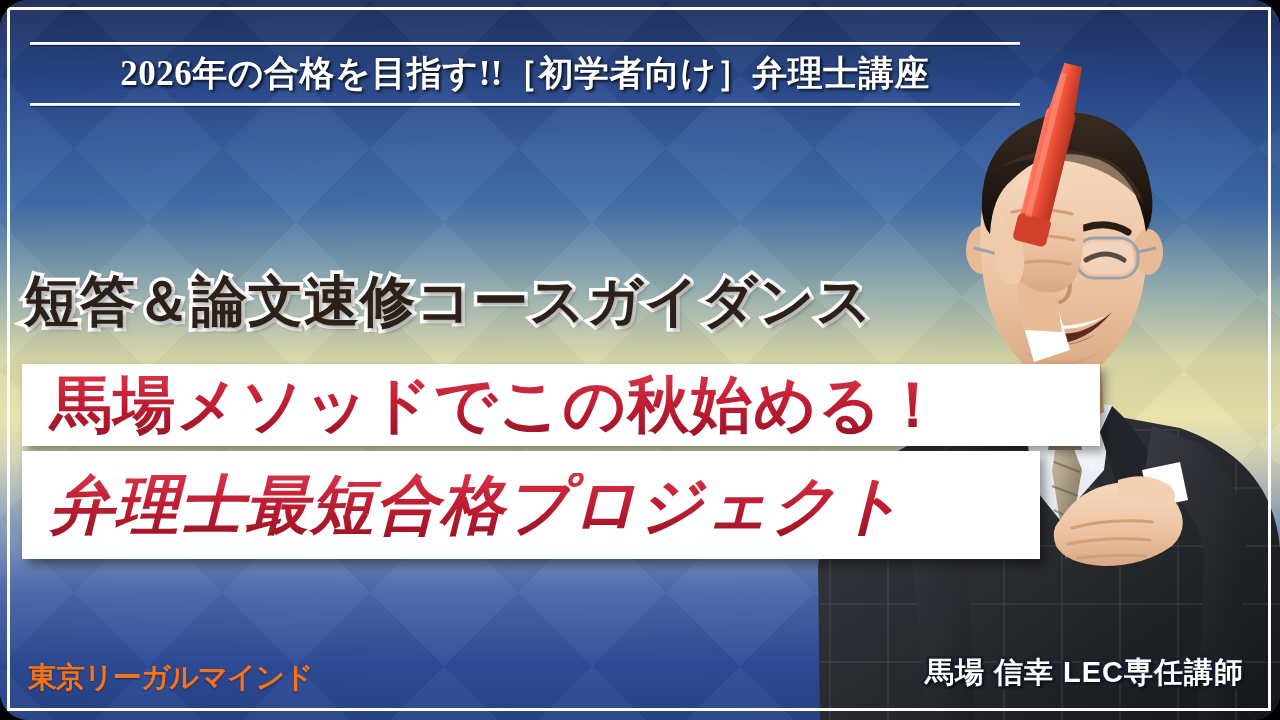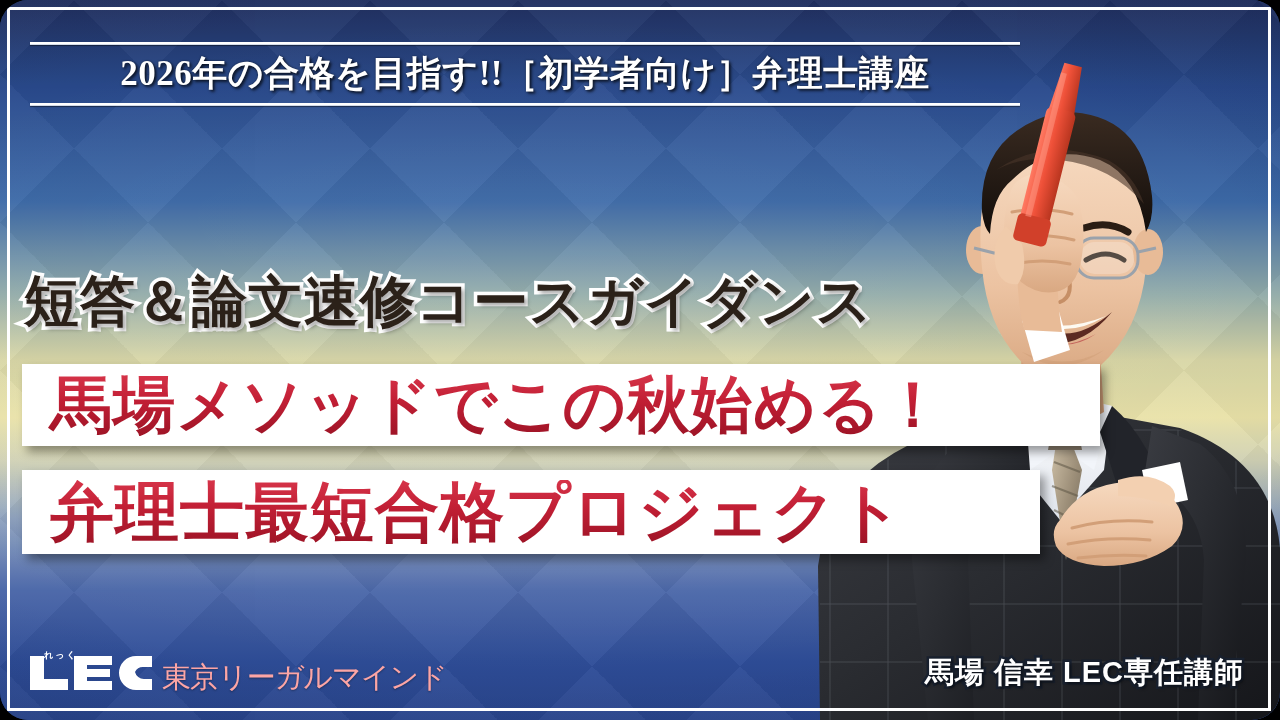--- a/index.html
+++ b/index.html
@@ -127,21 +127,21 @@
   
   .band {
     position: absolute;
     background: #ffffff;
     z-index: 27;
     box-shadow: 5px 6px 9px rgba(0,0,0,.38);
     display: flex;
     align-items: center;
   }
   .band-1 { left: 22px; top: 364px; width: 1078px; height: 82px; }
-  .band-2 { left: 22px; top: 470px; width: 1018px; height: 84px; }
+  .band-2 { left: 22px; top: 451px; width: 1018px; height: 108px; font-style: italic; }
 
   .band-text {
     font-family: "Liberation Sans", "DejaVu Sans", sans-serif;
     font-weight: 700;
     font-size: 62px;
     line-height: 1;
     letter-spacing: 1px;
     white-space: nowrap;
     padding-left: 28px;
     background: linear-gradient(180deg, #d63449 0%, #c21f35 42%, #9e1426 100%);
@@ -173,24 +173,24 @@
     top: -1px;
     font-size: 9px;
     font-weight: 700;
     color: #ffffff;
     letter-spacing: 2px;
     white-space: nowrap;
     line-height: 1;
   }
   .logo-word {
     font-family: "Liberation Sans", "DejaVu Sans", sans-serif;
-    font-weight: 400;
+    font-weight: 700;
     font-size: 29px;
     line-height: 30px;
-    color: #fca5a5;
+    color: #f97316;
     letter-spacing: -1px;
     white-space: nowrap;
     text-shadow: 0 1px 2px rgba(0,0,0,.35);
   }
 
   
   .instructor {
     position: absolute;
     right: 36px;
     bottom: 26px;
@@ -359,30 +359,19 @@
   <div class="subtitle">短答＆論文速修コースガイダンス</div>
 
   <div class="band band-1">
     <div class="band-text">馬場メソッドでこの秋始める！</div>
   </div>
   <div class="band band-2">
     <div class="band-text">弁理士最短合格プロジェクト</div>
   </div>
 
   <div class="logo">
-    <div class="logo-mark">
-      <svg width="126" height="40" viewBox="0 0 126 40" xmlns="http://www.w3.org/2000/svg" aria-hidden="true">
-        <g fill="#ffffff">
-          <path d="M2 4 H16 V27 H40 V38 H2 Z"></path>
-          <path d="M46 4 H84 V13 H59 V17 H82 V25 H59 V29 H84 V38 H46 Z"></path>
-          <path d="M108 4 H124 V15 H116 A9 9 0 0 0 107 20 A9 9 0 0 0 116 27 H124 V38 H108
-                   A17 17 0 0 1 91 21 A17 17 0 0 1 108 4 Z"></path>
-        </g>
-      </svg>
-      <span class="logo-furigana">れっく</span>
-    </div>
     <span class="logo-word">東京リーガルマインド</span>
   </div>
 
   <div class="instructor">馬場 信幸 LEC専任講師</div>
 
   <div class="frame"></div>
 </div>
 
 </body></html>

